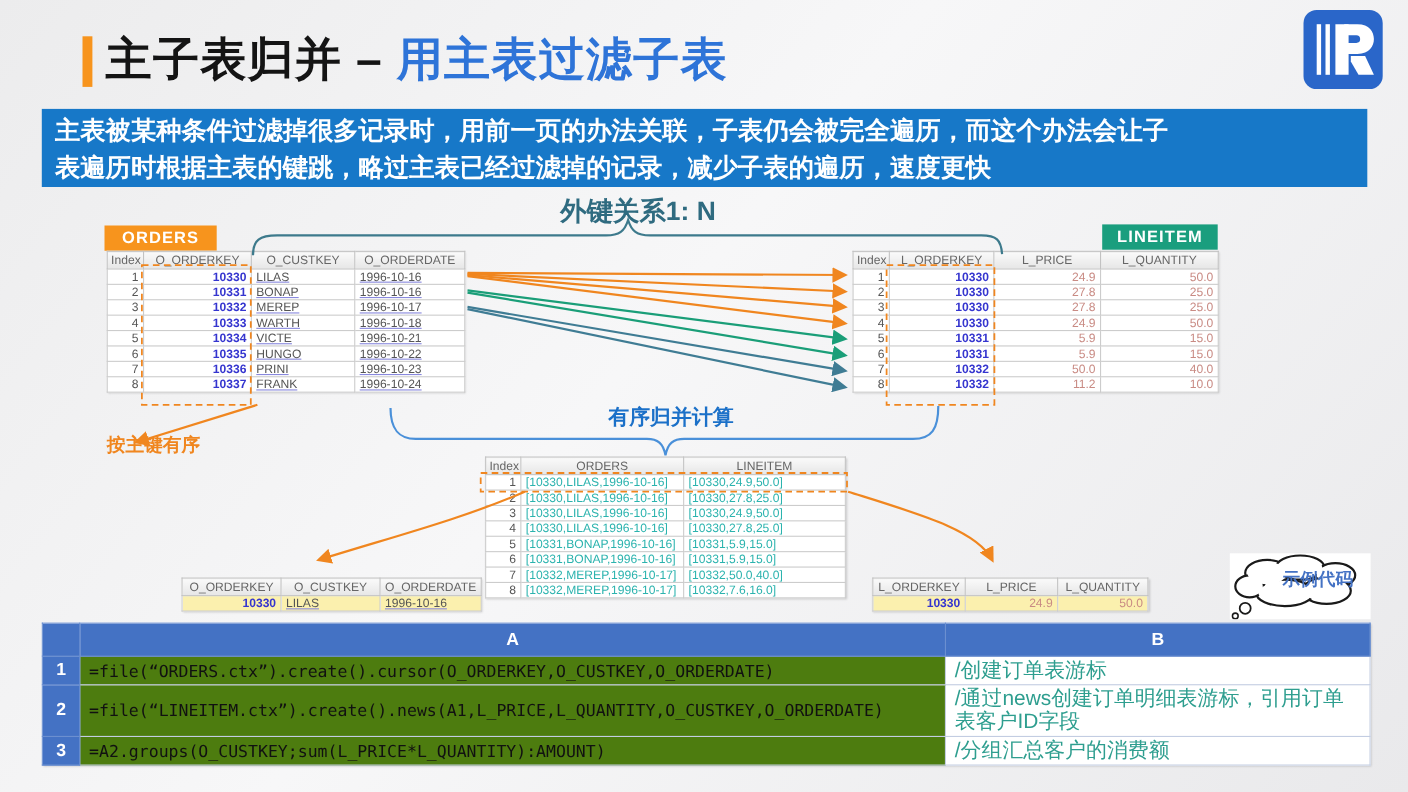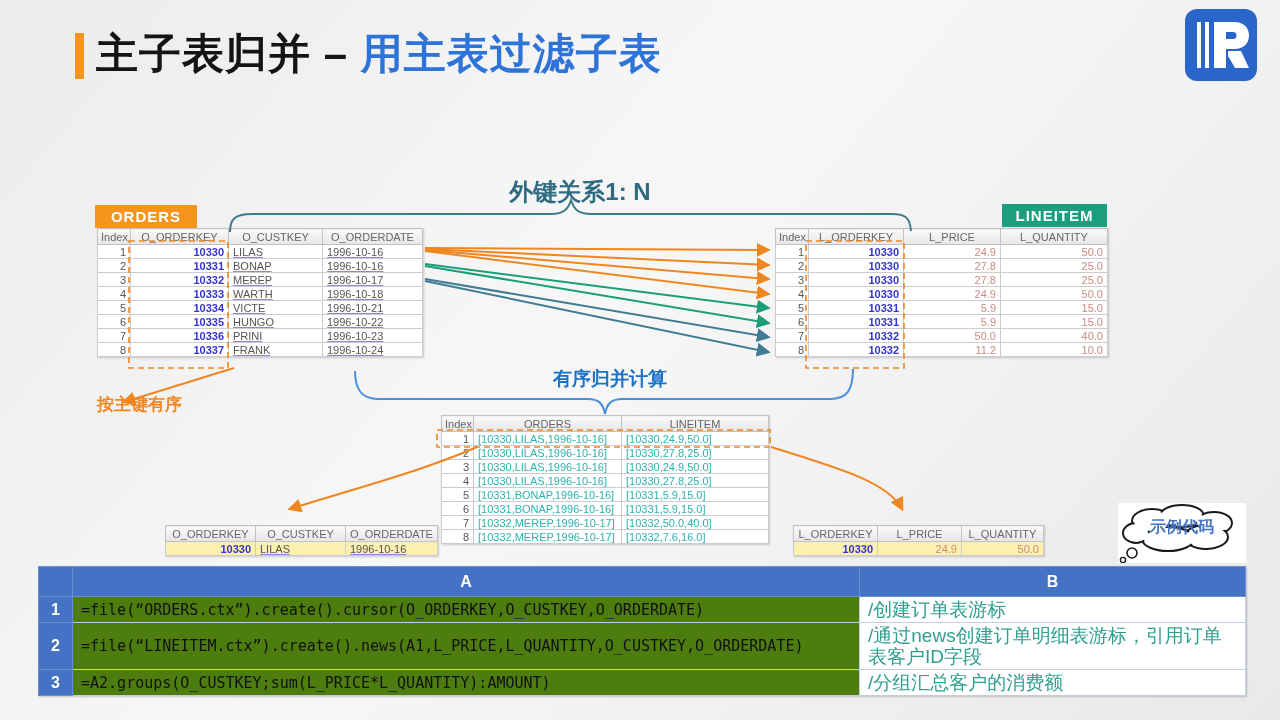--- a/index.html
+++ b/index.html
@@ -44,41 +44,45 @@
   .code-tbl{position:absolute;left:38px;top:566px;width:1207px;border-collapse:collapse;table-layout:fixed;z-index:2;
     background:#fff;box-shadow:1px 1px 2px rgba(0,0,0,.2);}
   .code-tbl th{background:#4472C4;color:#fff;font-size:16px;font-weight:bold;border:1px solid #6b8fd0;height:27px;}
   .code-tbl td.rownum{background:#4472C4;color:#fff;font-size:16px;font-weight:bold;text-align:center;border:1px solid #6b8fd0;}
   .code-tbl td.code{font-family:"DejaVu Sans Mono",monospace;font-size:15px;color:#111;border:1px solid #c3cde2;
     padding:2px 8px;background:#4d7c0f;line-height:20px;}
   .code-tbl td.cmt{font-family:"Liberation Sans",sans-serif;font-size:19px;color:#2E9E8F;border:1px solid #c3cde2;
     padding:2px 8px;background:#fff;line-height:21px;}
   
   .cloud{position:absolute;left:1118px;top:503px;width:128px;height:60px;background:#fff;z-index:4;}
-  .cloud-text{position:absolute;left:0;top:14px;width:128px;text-align:center;font-size:16px;font-weight:bold;color:#4472C4;z-index:2;}
+  .cloud-text{position:absolute;left:0;top:14px;width:128px;text-align:center;font-size:16px;font-weight:bold;color:#4472C4;z-index:2;padding-left:16px;}
 </style>
 </head>
 <body>
 
 <div class="slide">
 
   <div class="title-bar"></div>
   <div class="title"><span>主子表归并</span><span> – </span><span class="blue">用主表过滤子表</span></div>
 
   <div class="logo">
     <svg width="74" height="74" viewBox="0 0 74 74">
       <rect x="1" y="1" width="72" height="72" rx="12" fill="#2A66C9"></rect>
       <rect x="13" y="14" width="4" height="46" fill="#fff"></rect>
       <rect x="21" y="14" width="4" height="46" fill="#fff"></rect>
       <path d="M30,14 h12 v46 h-12 z" fill="#fff"></path>
       <path d="M38,14 h12 c11,0 15,7 15,13.5 c0,6.5 -4,13.5 -15,13.5 h-12 v-10 h11 a3.5,3.5 0 0 0 0,-7 h-11 z" fill="#fff"></path>
       <path d="M44,43 h13 l8,17 h-14 l-7,-12 z" fill="#fff"></path>
     </svg>
   </div>
 
+  <div class="banner">
+    <div>主表被某种条件过滤掉很多记录时，用前一页的办法关联，子表仍会被完全遍历，而这个办法会让子</div>
+    <div>表遍历时根据主表的键跳，略过主表已经过滤掉的记录，减少子表的遍历，速度更快</div>
+  </div>
 
   <div class="tab orders">ORDERS</div>
   <div class="tab lineitem">LINEITEM</div>
 
   <table class="tbl" style="left:97px;top:228px;width:325px;">
     <colgroup>
         <col style="width:33px">
         <col style="width:98px">
         <col style="width:94px">
         <col style="width:100px">

